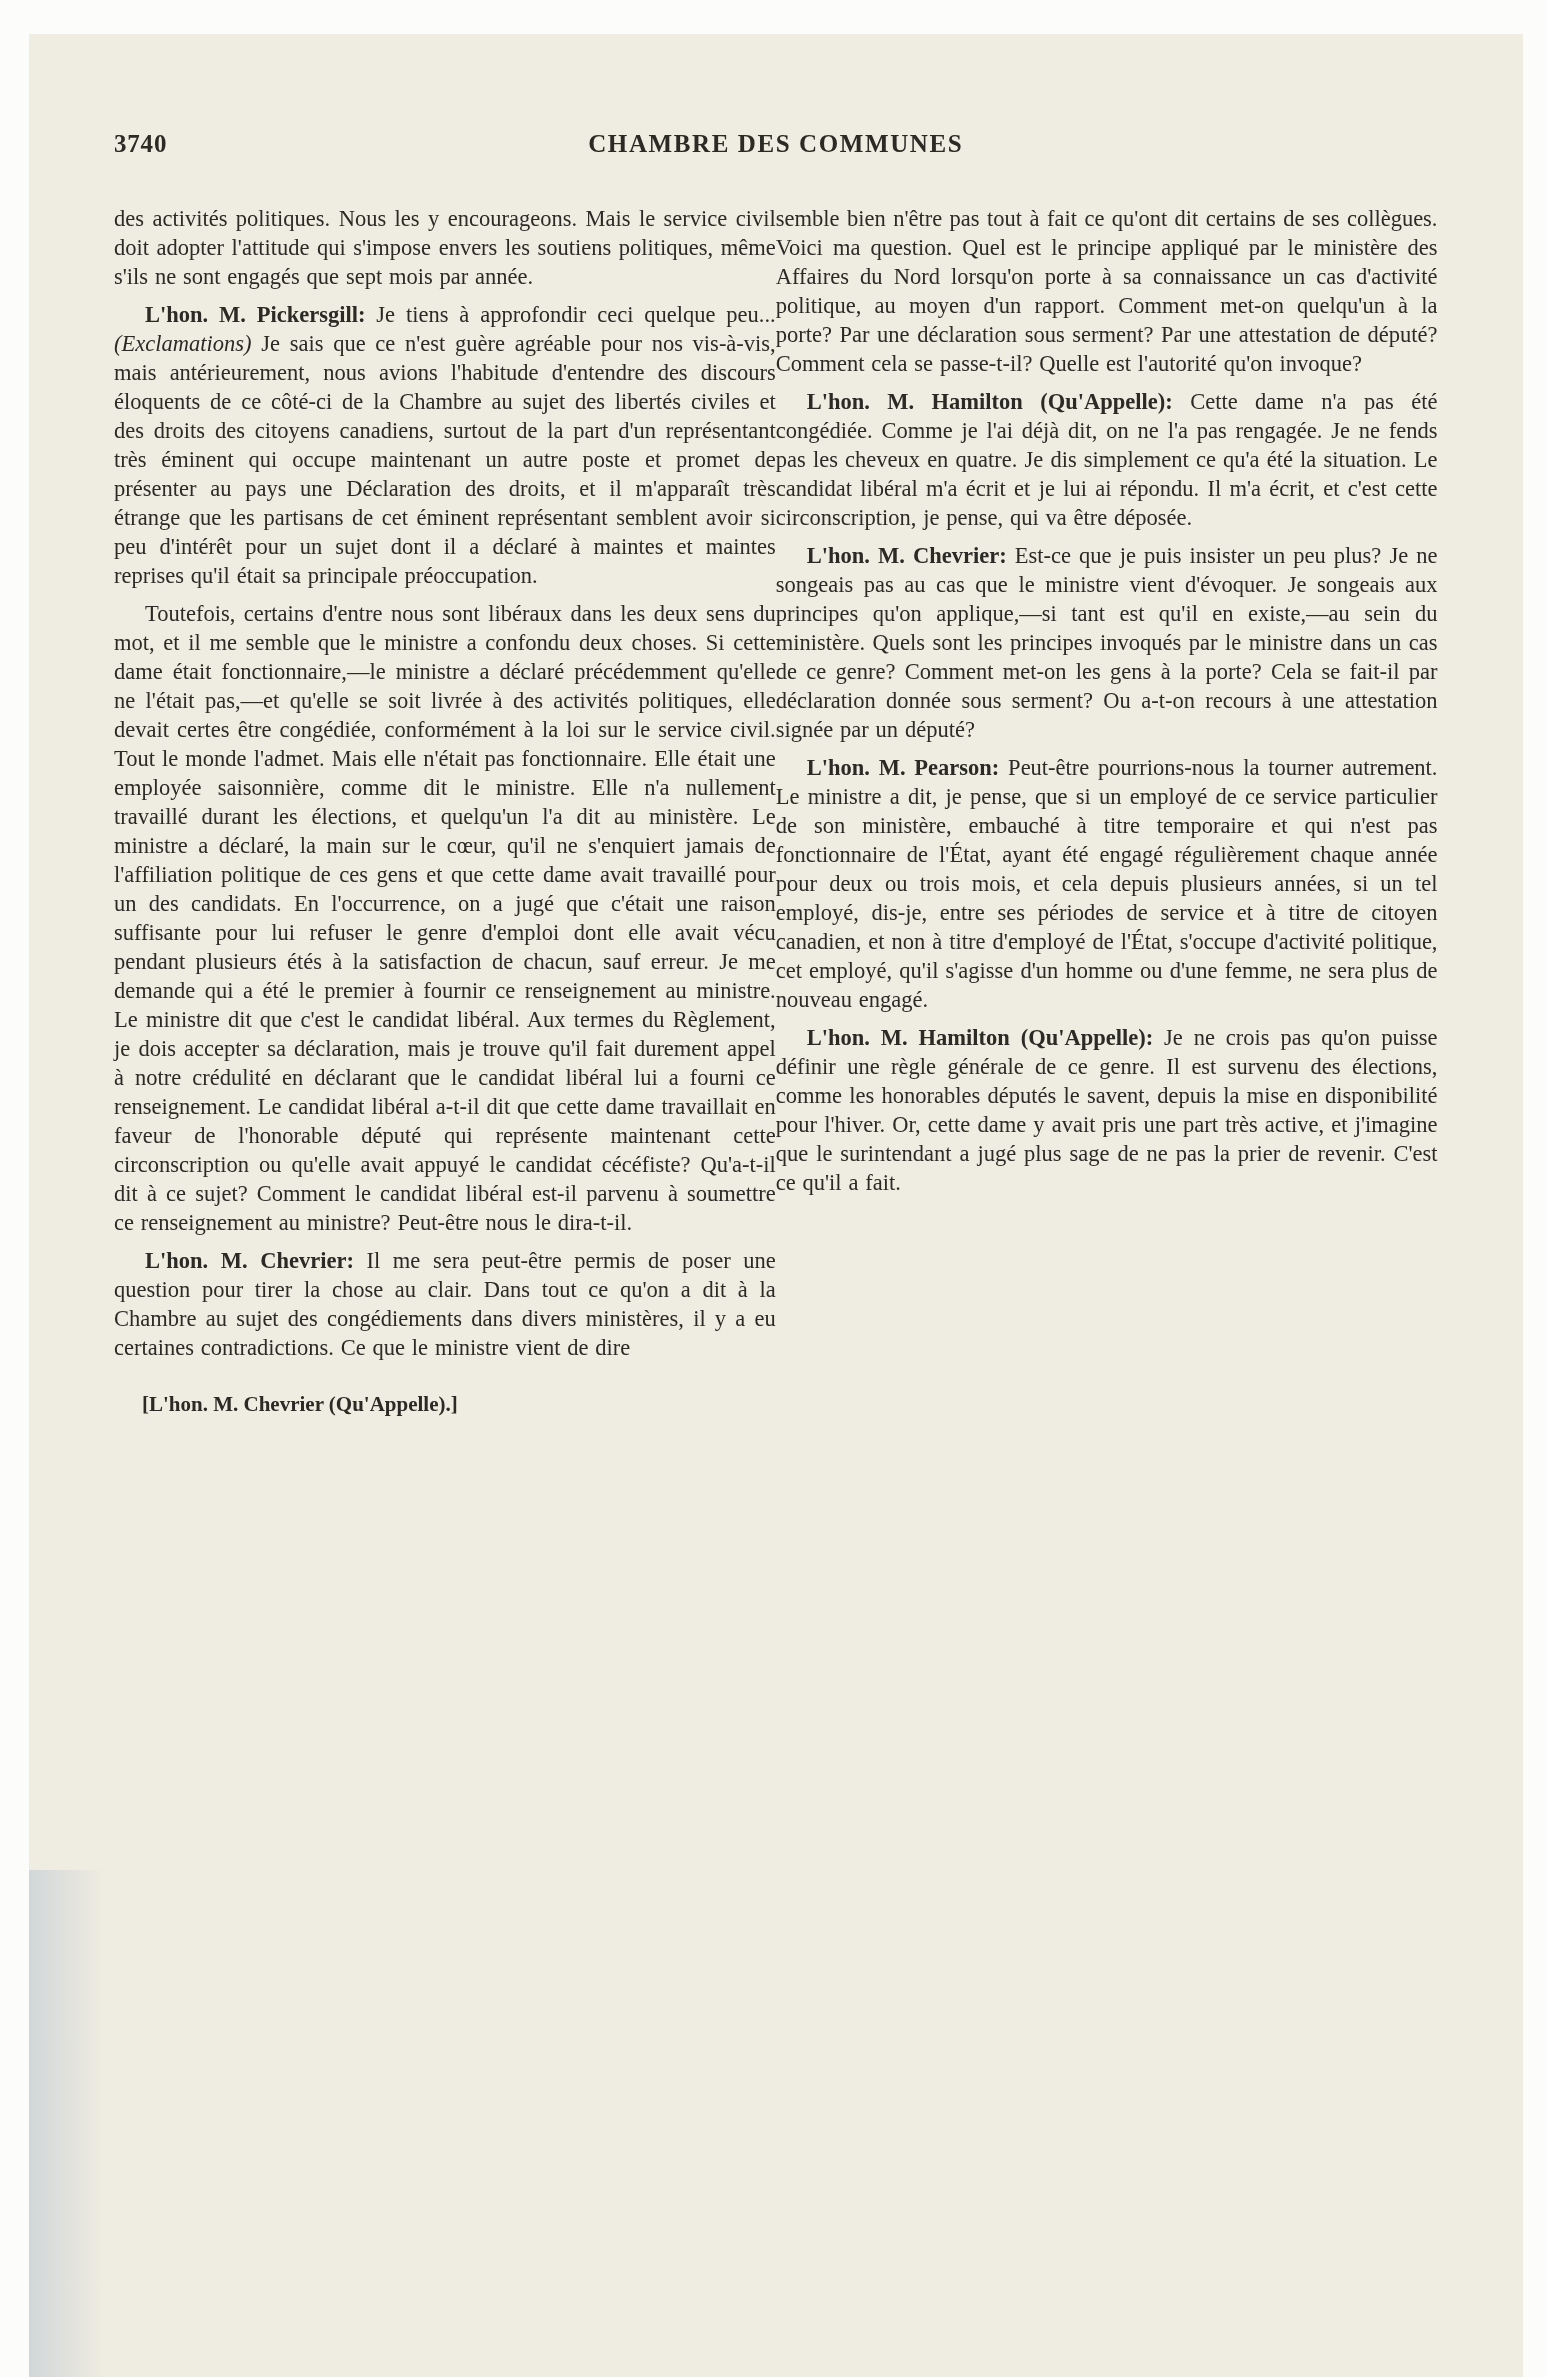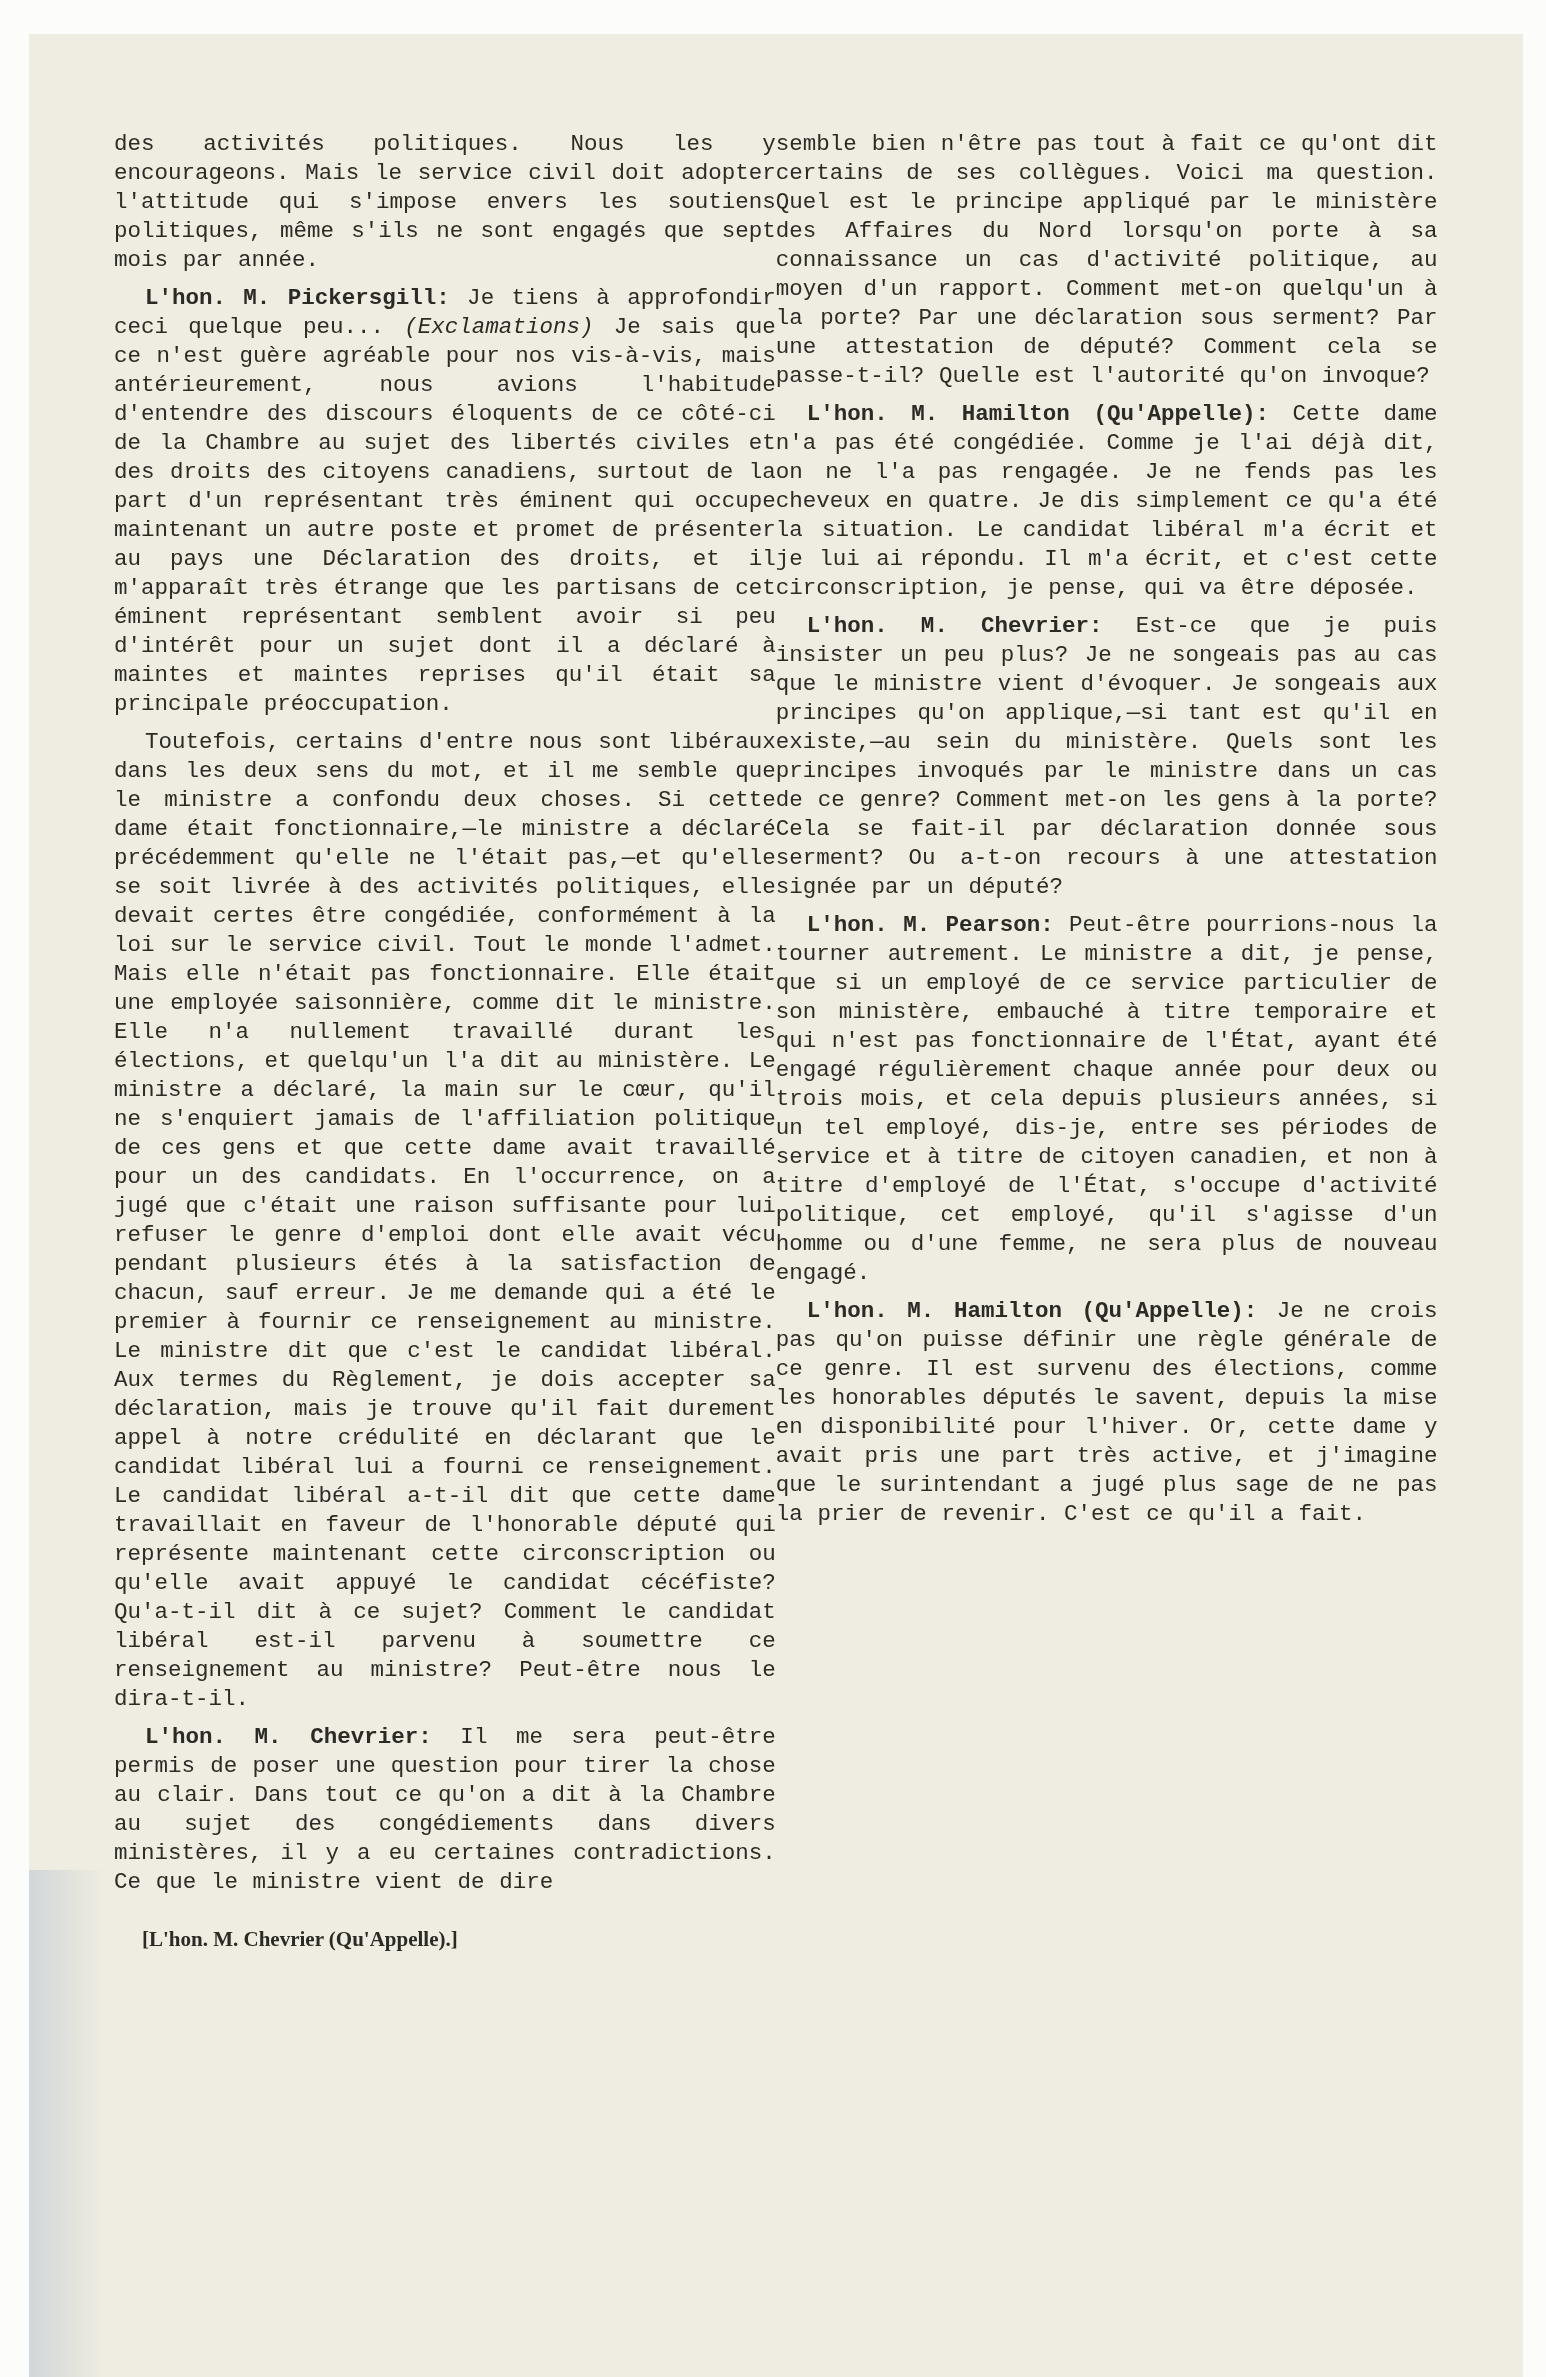--- a/index.html
+++ b/index.html
@@ -53,21 +53,20 @@
   }
   .page-title {
     display: block;
     text-align: center;
     font-weight: bold;
     font-size: 25px;
     letter-spacing: 1.6px;
   }
   .columns {
     display: flex;
-    font-family: Liberation Mono, monospace;
   }
   .column {
     flex: 1 1 0;
     min-width: 0;
   }
   p.para {
     margin: 0 0 9px 0;
     text-align: justify;
     font-size: 22.5px;
     line-height: 29px;
@@ -86,20 +85,24 @@
     font-size: 21px;
   }
 </style>
 </head>
 <body>
 
 <div class="scan">
   <div class="page">
     <div class="inner">
 
+      <div class="page-header">
+        <span class="page-number">3740</span>
+        <span class="page-title">CHAMBRE DES COMMUNES</span>
+      </div>
 
       <div class="columns">
         <div class="column">
             <p class="para"><span>des activités politiques. Nous les y encourageons. Mais le service civil doit adopter l'attitude qui s'impose envers les soutiens politiques, même s'ils ne sont engagés que sept mois par année.</span></p>
             <p class="para indent"><span class="b">L'hon. M. Pickersgill:</span><span> Je tiens à approfondir ceci quelque peu... </span><span class="i">(Exclamations)</span><span> Je sais que ce n'est guère agréable pour nos vis-à-vis, mais antérieurement, nous avions l'habitude d'entendre des discours éloquents de ce côté-ci de la Chambre au sujet des libertés civiles et des droits des citoyens canadiens, surtout de la part d'un représentant très éminent qui occupe maintenant un autre poste et promet de présenter au pays une Déclaration des droits, et il m'apparaît très étrange que les partisans de cet éminent représentant semblent avoir si peu d'intérêt pour un sujet dont il a déclaré à maintes et maintes reprises qu'il était sa principale préoccupation.</span></p>
             <p class="para indent"><span>Toutefois, certains d'entre nous sont libéraux dans les deux sens du mot, et il me semble que le ministre a confondu deux choses. Si cette dame était fonctionnaire,—le ministre a déclaré précédemment qu'elle ne l'était pas,—et qu'elle se soit livrée à des activités politiques, elle devait certes être congédiée, conformément à la loi sur le service civil. Tout le monde l'admet. Mais elle n'était pas fonctionnaire. Elle était une employée saisonnière, comme dit le ministre. Elle n'a nullement travaillé durant les élections, et quelqu'un l'a dit au ministère. Le ministre a déclaré, la main sur le cœur, qu'il ne s'enquiert jamais de l'affiliation politique de ces gens et que cette dame avait travaillé pour un des candidats. En l'occurrence, on a jugé que c'était une raison suffisante pour lui refuser le genre d'emploi dont elle avait vécu pendant plusieurs étés à la satisfaction de chacun, sauf erreur. Je me demande qui a été le premier à fournir ce renseignement au ministre. Le ministre dit que c'est le candidat libéral. Aux termes du Règlement, je dois accepter sa déclaration, mais je trouve qu'il fait durement appel à notre crédulité en déclarant que le candidat libéral lui a fourni ce renseignement. Le candidat libéral a-t-il dit que cette dame travaillait en faveur de l'honorable député qui représente maintenant cette circonscription ou qu'elle avait appuyé le candidat cécéfiste? Qu'a-t-il dit à ce sujet? Comment le candidat libéral est-il parvenu à soumettre ce renseignement au ministre? Peut-être nous le dira-t-il.</span></p>
             <p class="para indent"><span class="b">L'hon. M. Chevrier:</span><span> Il me sera peut-être permis de poser une question pour tirer la chose au clair. Dans tout ce qu'on a dit à la Chambre au sujet des congédiements dans divers ministères, il y a eu certaines contradictions. Ce que le ministre vient de dire</span></p>
           </div>
         <div class="column">
             <p class="para"><span>semble bien n'être pas tout à fait ce qu'ont dit certains de ses collègues. Voici ma question. Quel est le principe appliqué par le ministère des Affaires du Nord lorsqu'on porte à sa connaissance un cas d'activité politique, au moyen d'un rapport. Comment met-on quelqu'un à la porte? Par une déclaration sous serment? Par une attestation de député? Comment cela se passe-t-il? Quelle est l'autorité qu'on invoque?</span></p>

